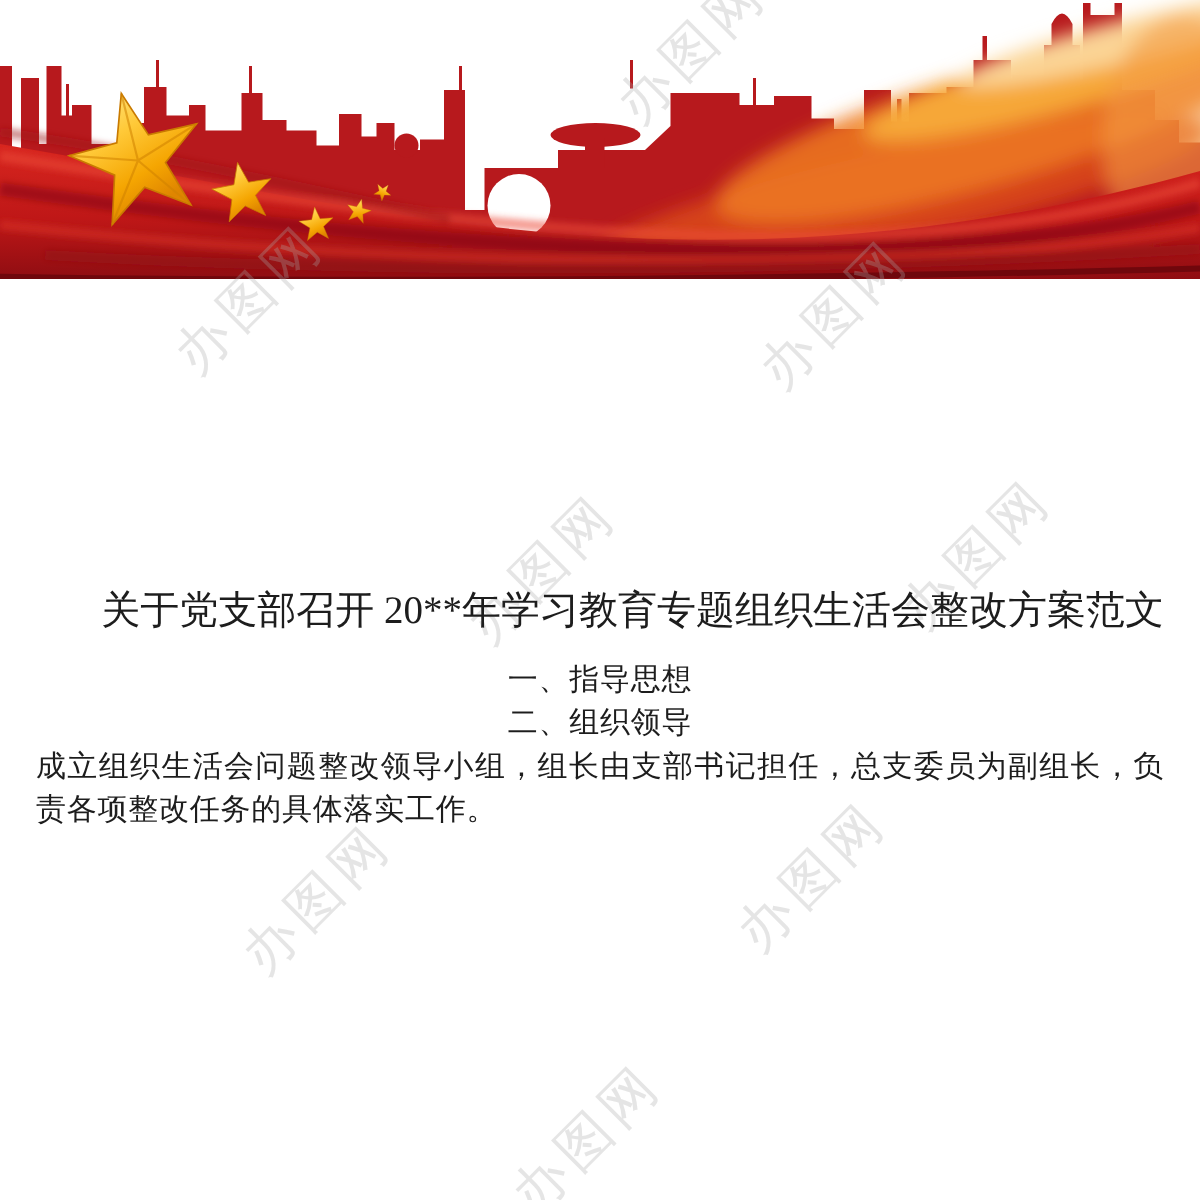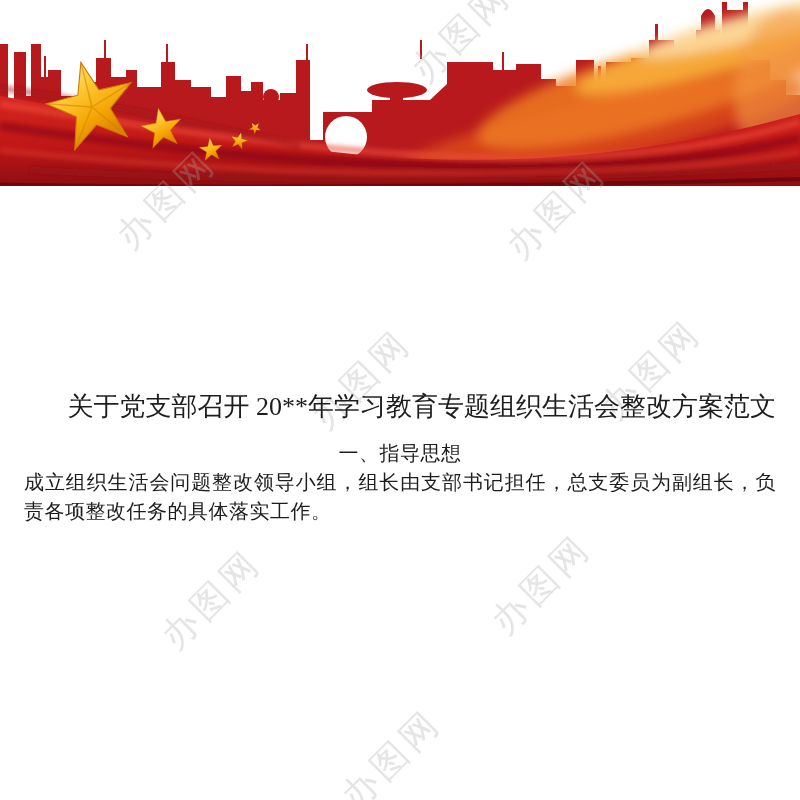--- a/index.html
+++ b/index.html
@@ -126,15 +126,16 @@
   <span style="left:590px;top:345px">办图网</span>
   <span style="left:150px;top:575px">办图网</span>
   <span style="left:480px;top:560px">办图网</span>
   <span style="left:330px;top:735px">办图网</span>
 </div>
 
 <div class="doc">
   <h1 class="doc-title">关于党支部召开 20**年学习教育专题组织生活会整改方案范文</h1>
   <div id="doc-body">
       <div class="para heading gap">一、指导思想</div>
+      <div class="para heading">二、组织领导</div>
       <div class="para body">成立组织生活会问题整改领导小组，组长由支部书记担任，总支委员为副组长，负责各项整改任务的具体落实工作。</div>
     </div>
 </div>
 
 </body></html>

